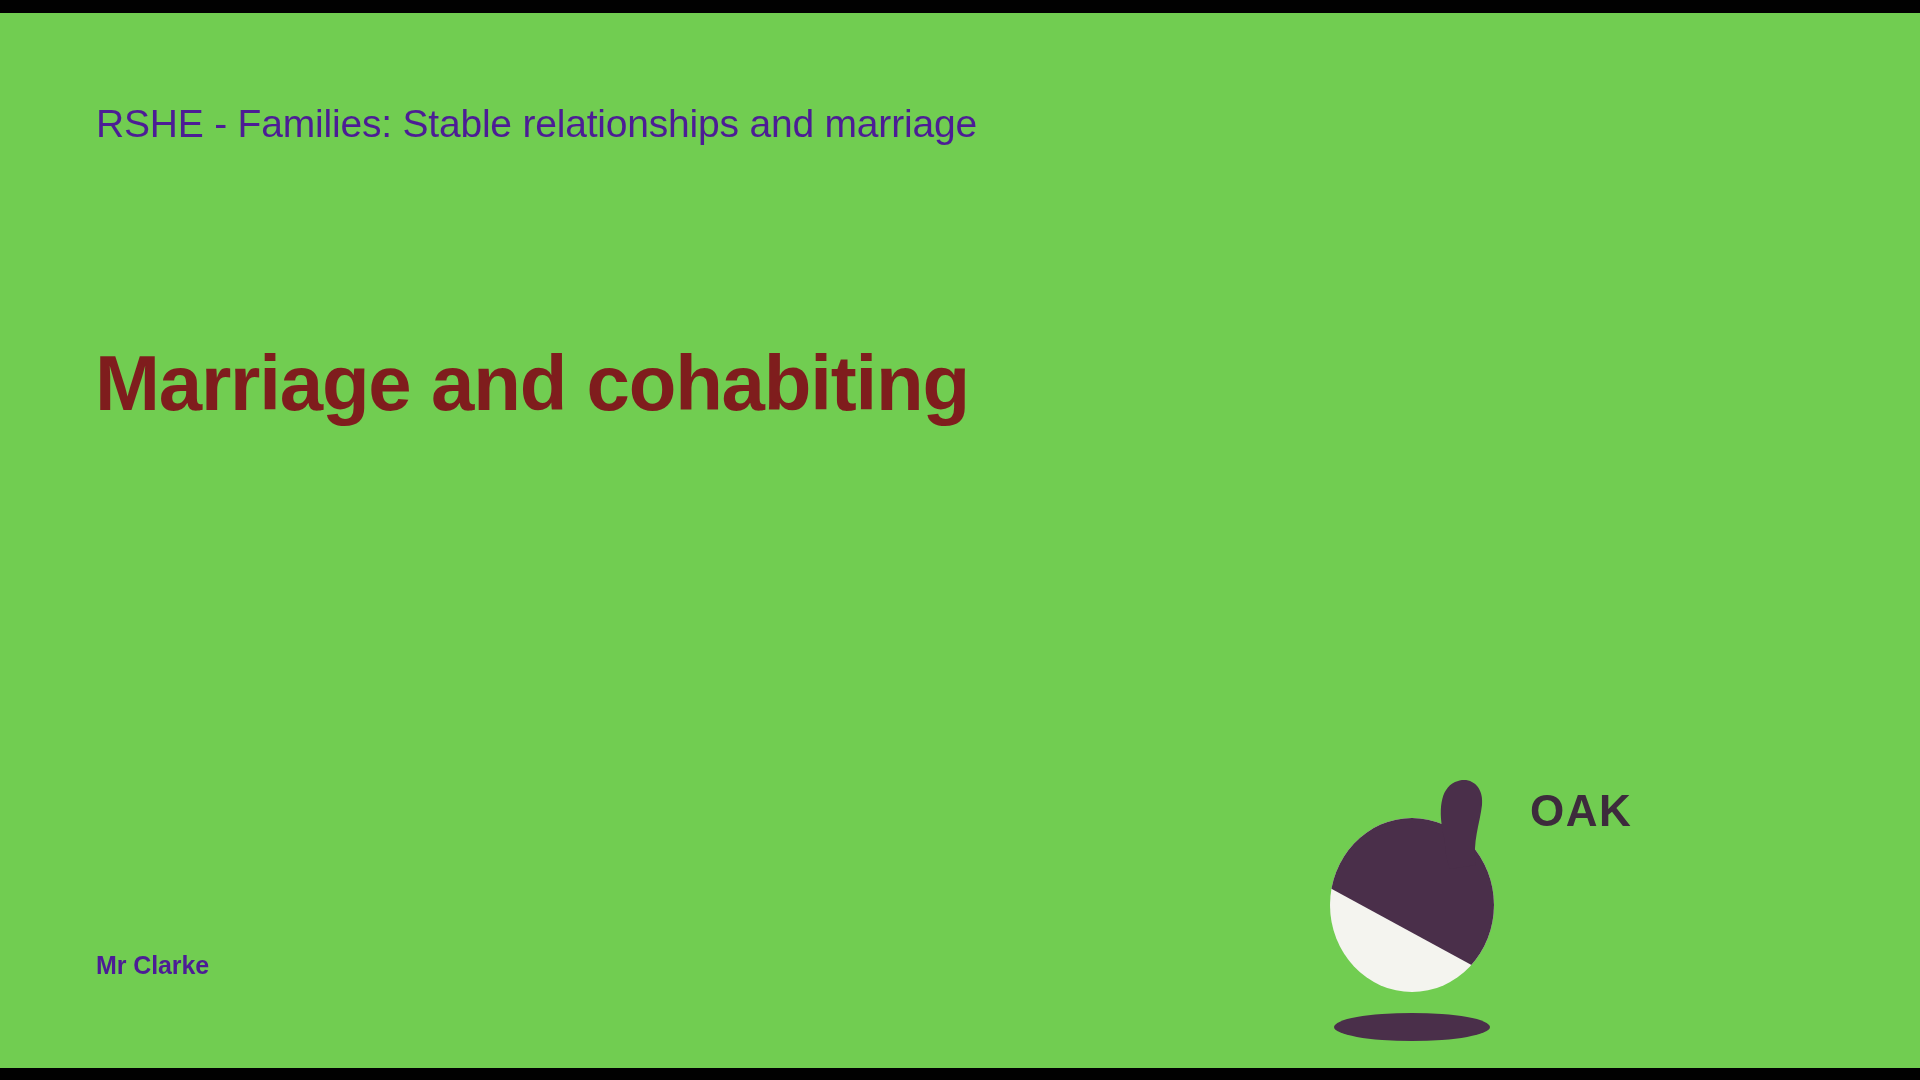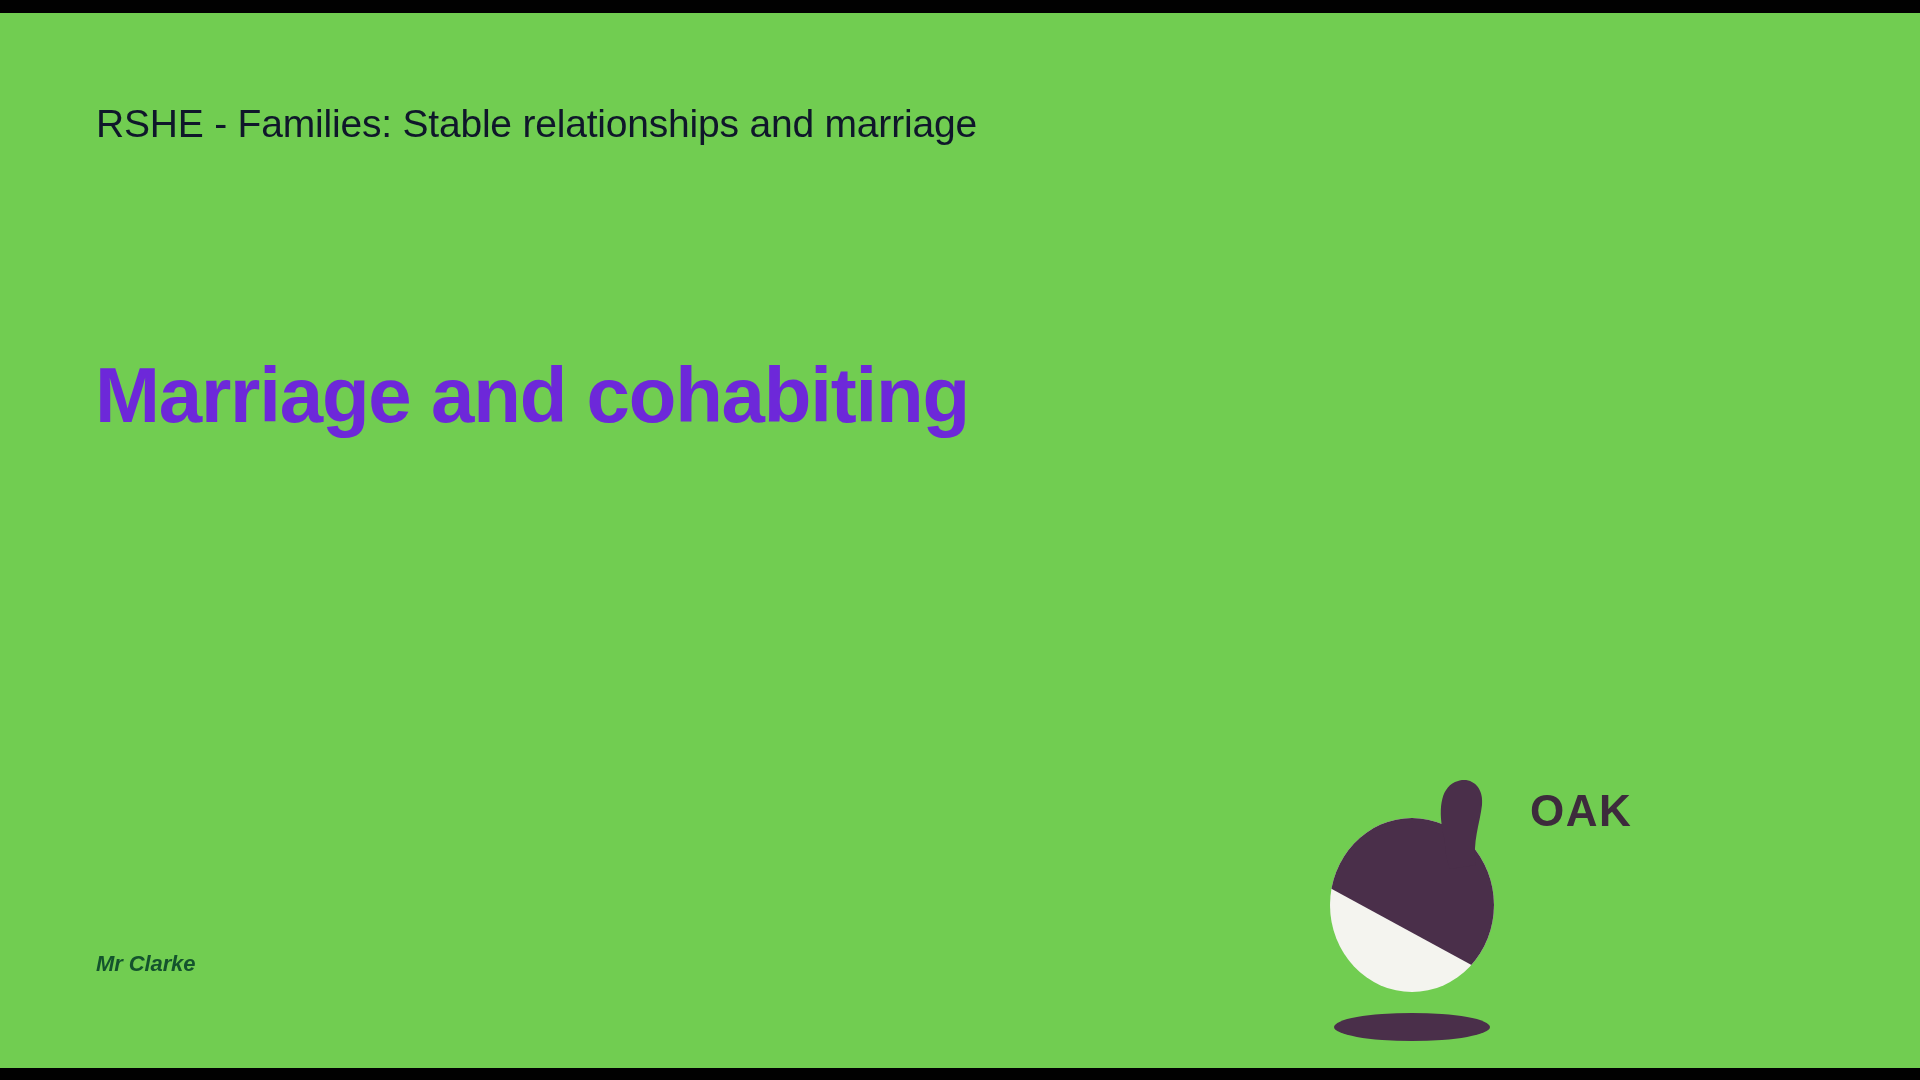--- a/index.html
+++ b/index.html
@@ -43,46 +43,44 @@
   }
 
   
   #unit-subtitle {
     position: absolute;
     left: 96px;
     top: 89px;
     font-size: 39px;
     font-weight: 400;
     letter-spacing: -0.2px;
-    color: #0f172a;
+    color: #4c1d95;
     white-space: nowrap;
   }
 
   #lesson-title {
     position: absolute;
     left: 95px;
     top: 325px;
     font-size: 78px;
     font-weight: 700;
     letter-spacing: -1.2px;
-    color: #6d28d9;
+    color: #7f1d1d;
     white-space: nowrap;
-    margin-top: 12px;
   }
 
   #teacher-name {
     position: absolute;
     left: 96px;
     top: 938px;
-    font-size: 22px;
+    font-size: 25px;
     font-weight: 700;
     letter-spacing: -0.1px;
-    color: #14532d;
+    color: #4c1d95;
     white-space: nowrap;
-    font-style: italic;
   }
 
   
   #logo-lockup {
     position: absolute;
     left: 1326px;
     top: 752px;
     width: 540px;
     height: 290px;
   }

